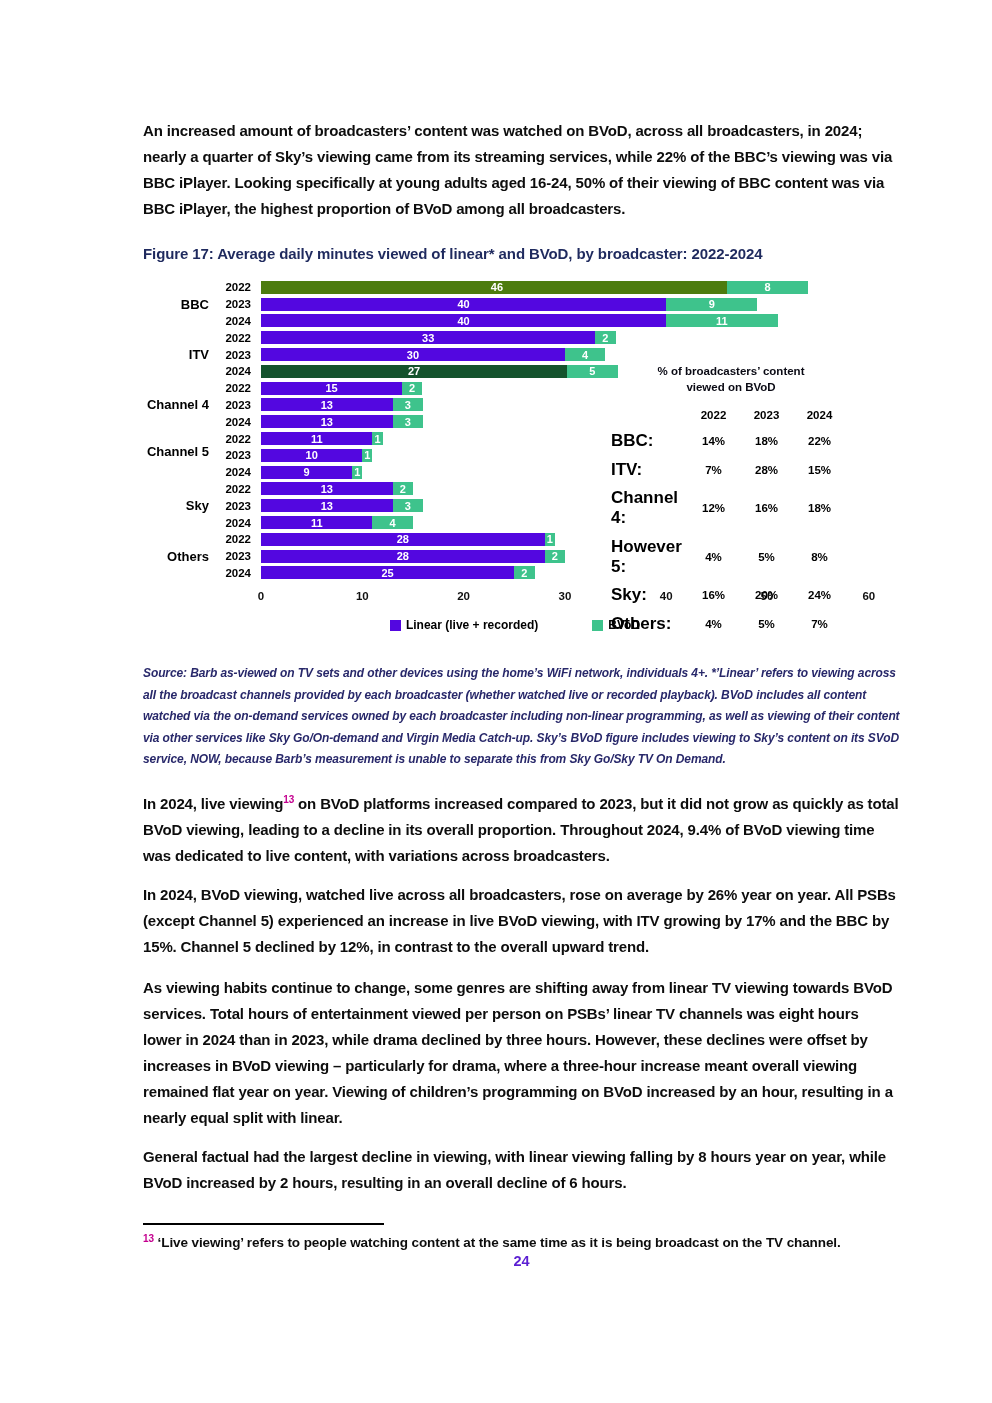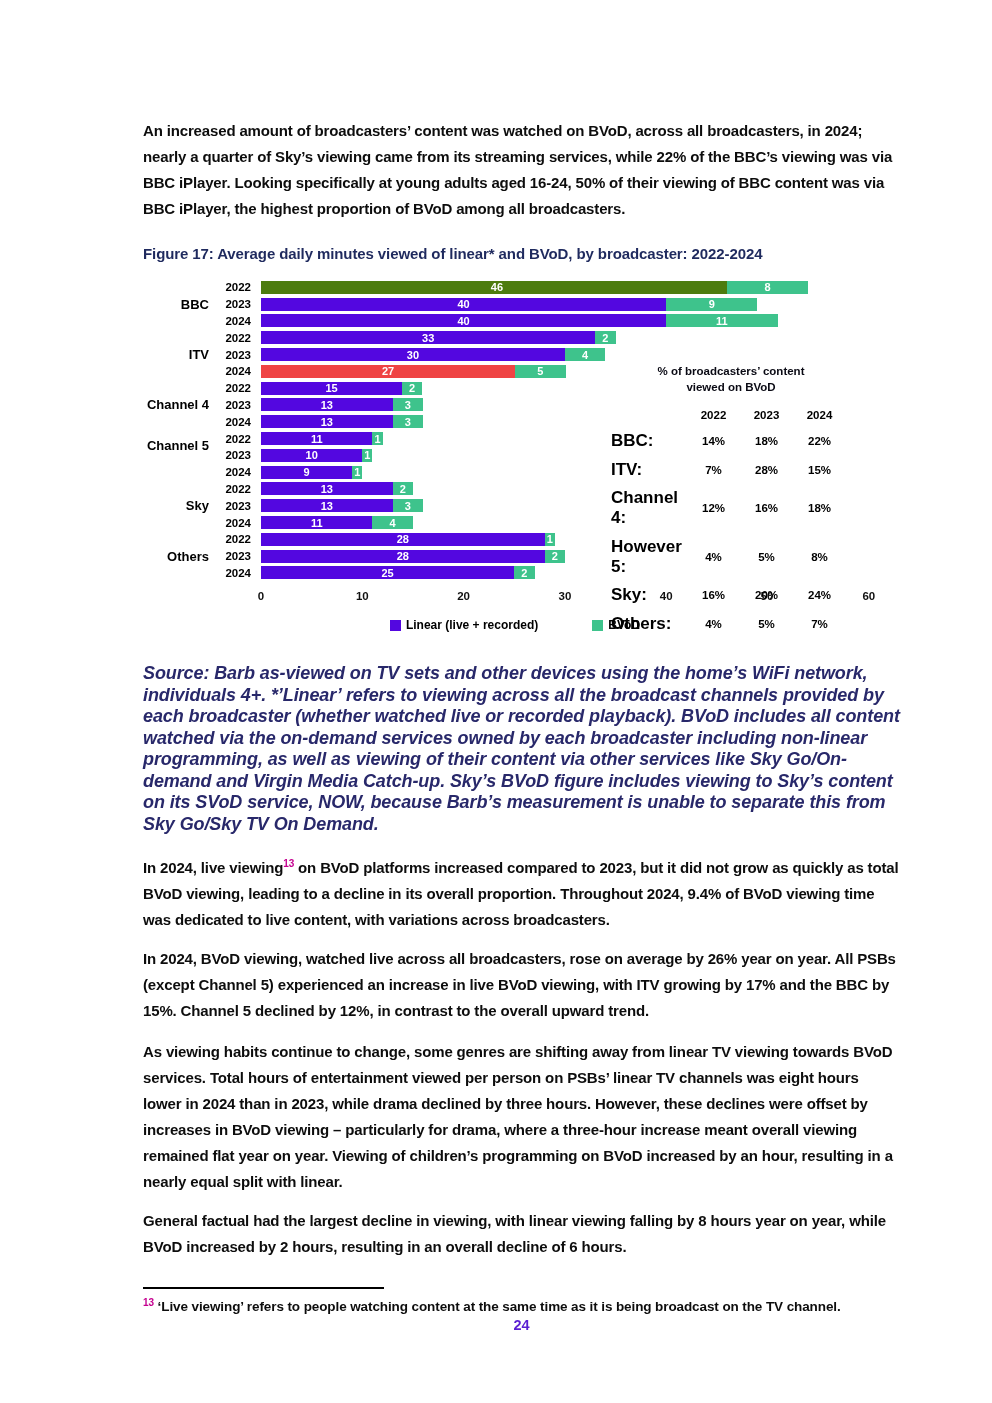--- a/index.html
+++ b/index.html
@@ -63,21 +63,21 @@
   .tlabel { width: 76px; font-size: 17px; font-weight: 600; text-align: left; }
   .tcell  { width: 53px; font-size: 11.5px; font-weight: 600; text-align: center; }
   .trow.thead .tcell { font-weight: 700; }
   .trow.thead { margin-bottom: 10px; }
 
   
   .source {
     margin-top: 24px;
     font-family: "Liberation Sans", sans-serif;
     font-style: italic; font-weight: 600;
-    font-size: 18px; line-height: 21.5px;
+    font-size: 12px; line-height: 21.5px;
     color: #28286a; letter-spacing: -0.1px;
   }
   p.body.p2 { margin-top: 20px; }
   p.body.p3 { margin-top: 13px; }
   .h2 {
     margin-top: 17px;
     font-size: 22px; font-weight: 700; color: #1e1d5e; letter-spacing: -0.2px;
   }
   p.body.p4 { margin-top: 15px; }
   p.body.p5 { margin-top: 13px; }
@@ -104,21 +104,21 @@
 
     <p class="body">An increased amount of broadcasters’ content was watched on BVoD, across all broadcasters, in 2024; nearly a quarter of Sky’s viewing came from its streaming services, while 22% of the BBC’s viewing was via BBC iPlayer. Looking specifically at young adults aged 16-24, 50% of their viewing of BBC content was via BBC iPlayer, the highest proportion of BVoD among all broadcasters.</p>
 
     <div class="fig-caption">Figure 17: Average daily minutes viewed of linear* and BVoD, by broadcaster: 2022-2024</div>
 
     <div class="chart">
       <div class="chart-group-labels">
           <div class="grouplabel" style="top: 0px;">BBC</div>
           <div class="grouplabel" style="top: 50.4px;">ITV</div>
           <div class="grouplabel" style="top: 100.8px;">Channel 4</div>
-          <div class="grouplabel" style="top: 141px;">Channel 5</div>
+          <div class="grouplabel" style="top: 147px;">Channel 5</div>
           <div class="grouplabel" style="top: 201.6px;">Sky</div>
           <div class="grouplabel" style="top: 252px;">Others</div>
         </div>
       <div class="chart-plot">
           <div class="crow">
             <span class="year">2022</span>
             <div class="bars">
               <div class="seg lin" style="width: 465.98px; background: #4d7c0f; padding-left: 6px;">46</div>
               <div class="seg bv" style="width: 81.04px; background: rgb(62, 195, 140);">8</div>
             </div>
@@ -147,21 +147,21 @@
           <div class="crow">
             <span class="year">2023</span>
             <div class="bars">
               <div class="seg lin" style="width: 303.9px; background: rgb(83, 7, 224);">30</div>
               <div class="seg bv" style="width: 40.52px; background: rgb(62, 195, 140);">4</div>
             </div>
           </div>
           <div class="crow">
             <span class="year">2024</span>
             <div class="bars">
-              <div class="seg lin" style="width: 254px; background: #ef4444;">27</div>
+              <div class="seg lin" style="width: 306px; background: #14532d;">27</div>
               <div class="seg bv" style="width: 50.65px; background: rgb(62, 195, 140);">5</div>
             </div>
           </div>
           <div class="crow">
             <span class="year">2022</span>
             <div class="bars">
               <div class="seg lin" style="width: 141px; background: rgb(83, 7, 224);">15</div>
               <div class="seg bv" style="width: 20.26px; background: rgb(62, 195, 140);">2</div>
             </div>
           </div>

